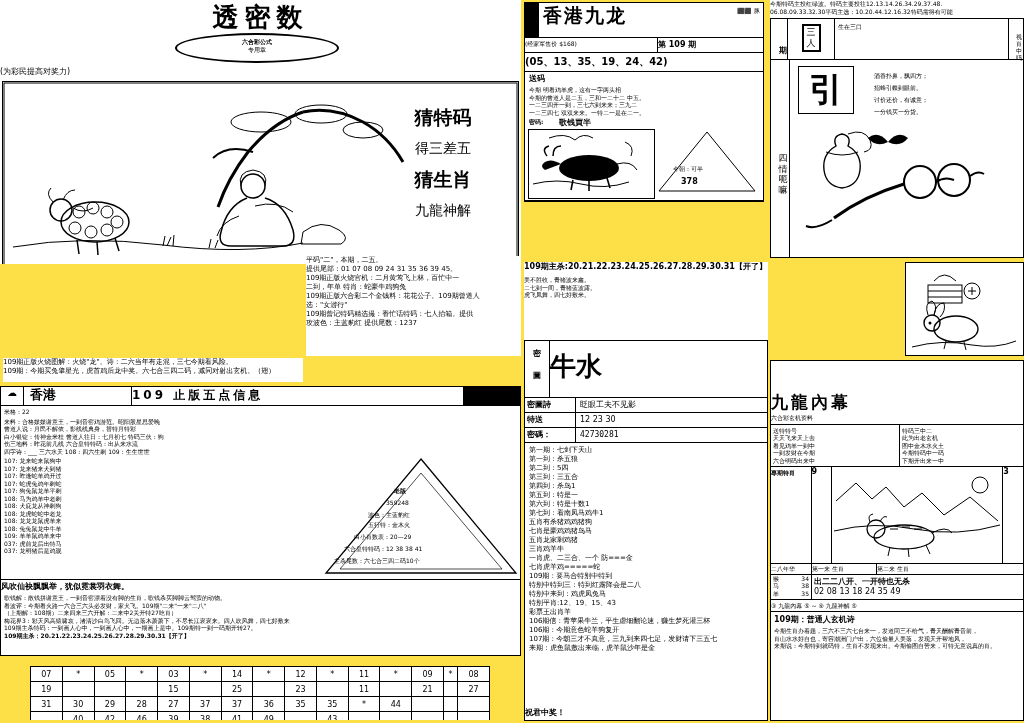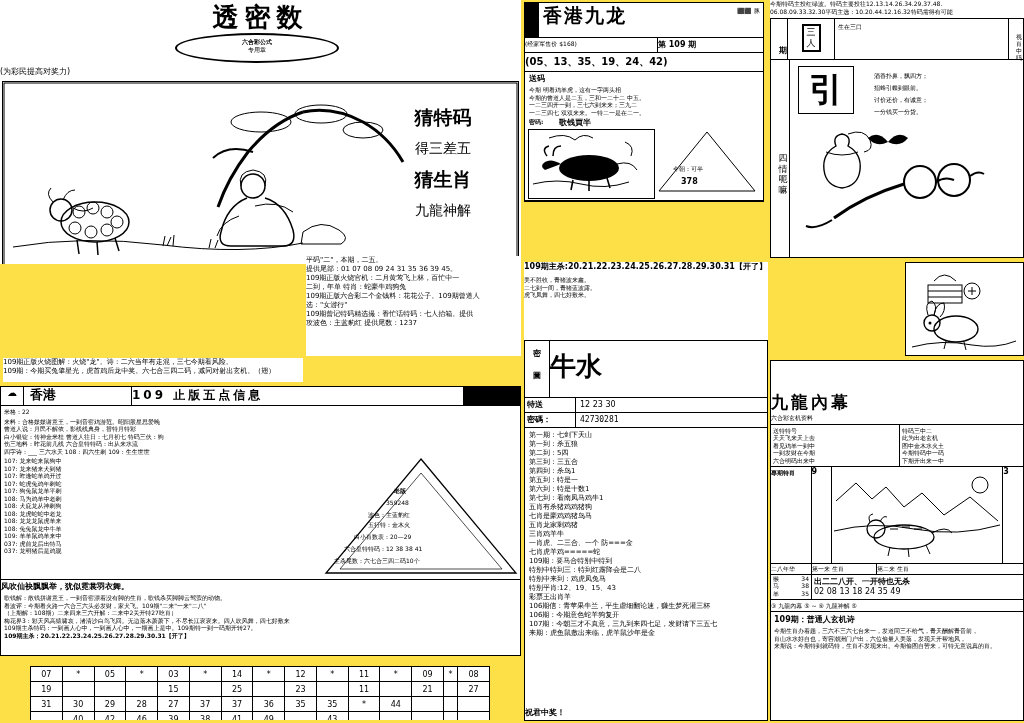--- a/index.html
+++ b/index.html
@@ -311,20 +311,24 @@
     </div>
   </div>
 
   <div class="panel" style="left:524px;top:340px;width:244px;height:381px;">
     <div class="row" style="border-bottom:1px solid #000;height:56px;">
       <div style="width:24px;border-right:1px solid #000;text-align:center;padding-top:8px;">
         <div class="sm bold">密</div>
           <div class="sm bold" style="margin-top:12px;">圖</div>
       </div>
       <div class="grow center" style="font-size:26px;font-weight:bold;padding-top:8px;">牛水</div>
+    </div>
+    <div class="row" style="border-bottom:1px solid #000;">
+      <div class="sm bold" style="width:46px;border-right:1px solid #000;padding:2px 2px;">密圖詩</div>
+      <div class="sm grow" style="padding:2px 4px;">眨眼工夫不见影</div>
     </div>
     <div class="row" style="border-bottom:1px solid #000;">
       <div class="sm bold" style="width:46px;border-right:1px solid #000;padding:2px;">特送</div>
       <div class="sm grow" style="padding:2px 4px;">12 23 30</div>
     </div>
     <div class="row" style="border-bottom:1px solid #000;">
       <div class="sm bold" style="width:46px;border-right:1px solid #000;padding:2px;">密碼：</div>
       <div class="sm grow mono" style="padding:2px 4px;">42730281</div>
     </div>
     <div class="tiny" style="padding:3px 4px;">

